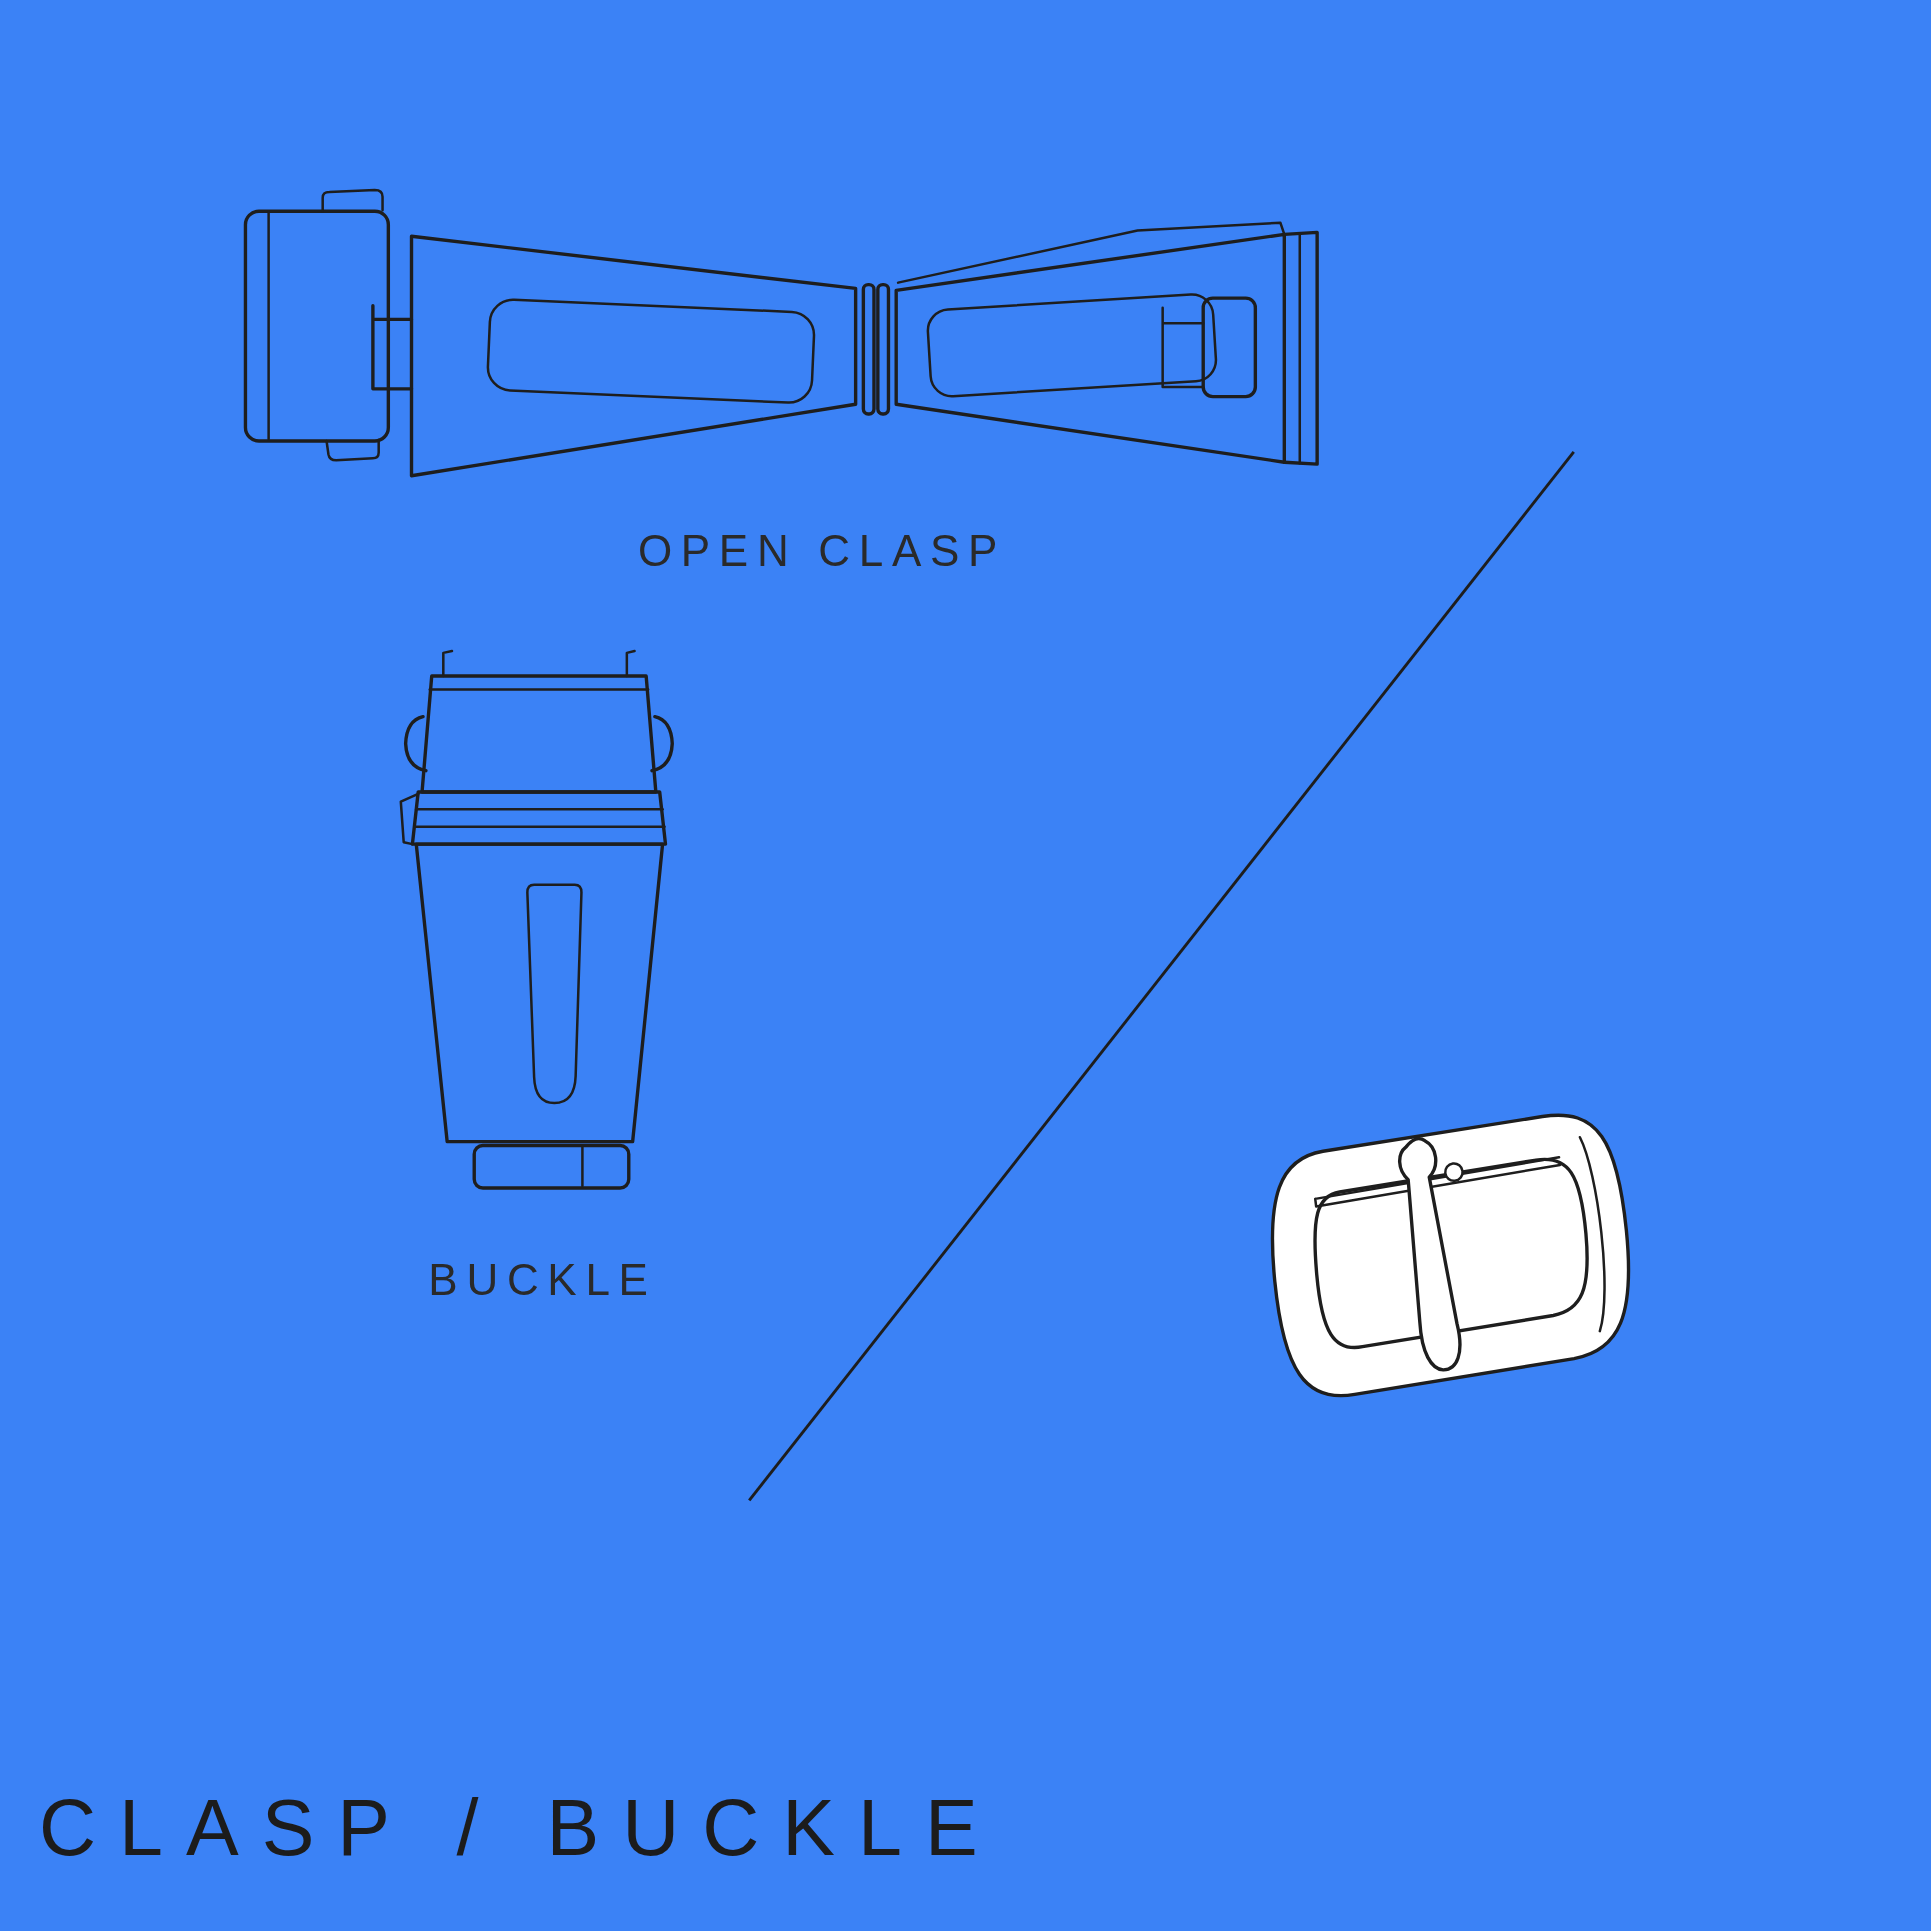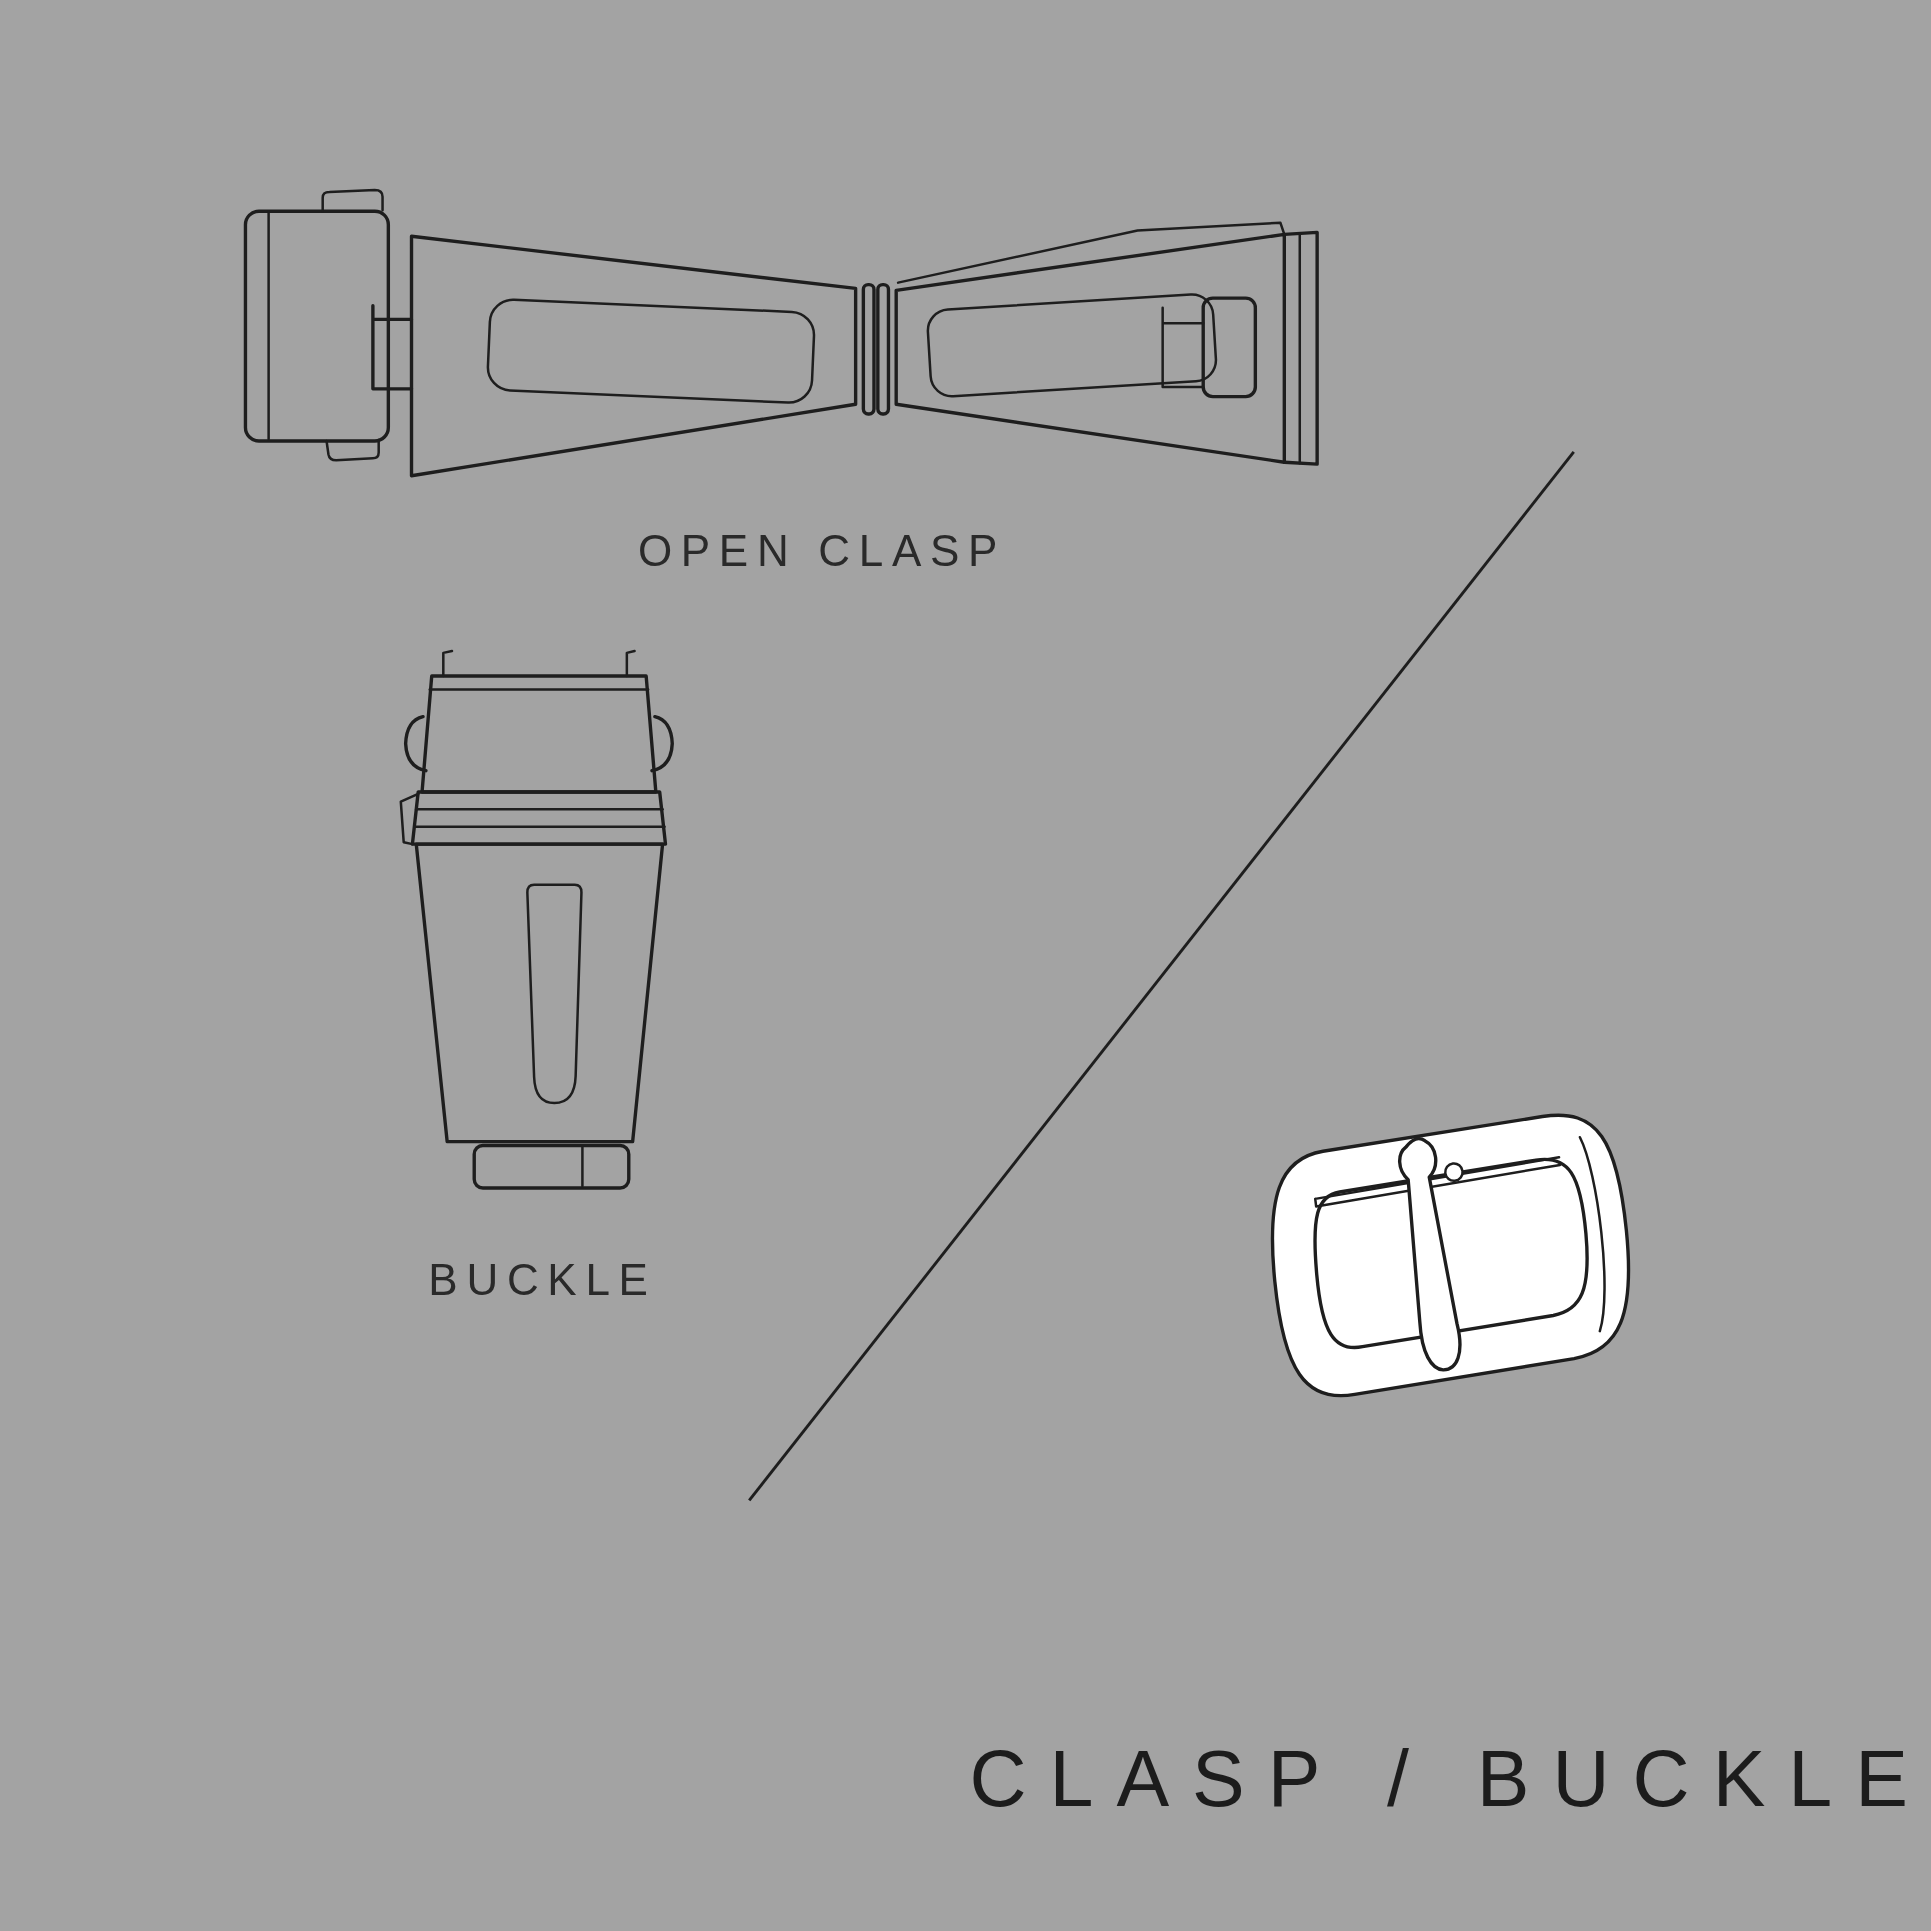--- a/index.html
+++ b/index.html
@@ -5,21 +5,21 @@
   html, body {
     margin: 0;
     padding: 0;
     background: #ffffff;
     font-family: "Liberation Sans", sans-serif;
   }
   #canvas {
     position: relative;
     width: 1931px;
     height: 1931px;
-    background: #a3a3a3;
+    background: #3b82f6;
     overflow: hidden;
   }
   .fig {
     position: absolute;
   }
   svg .ln {
     fill: none;
     stroke: #1e1e1e;
     stroke-width: 3.5;
     stroke-linecap: round;
@@ -45,22 +45,22 @@
     color: #2a2a2a;
     font-size: 44px;
     font-weight: 400;
     letter-spacing: 8.7px;
     white-space: nowrap;
   }
   .page-title {
     position: absolute;
     left: 39px;
     width: 1892px;
-    top: 1733px;
-    text-align: right;
+    top: 1782px;
+    text-align: left;
     color: #1c1c1c;
     font-size: 79px;
     font-weight: 400;
     letter-spacing: 23px;
     white-space: nowrap;
   }
 </style>
 </head>
 <body>
 

